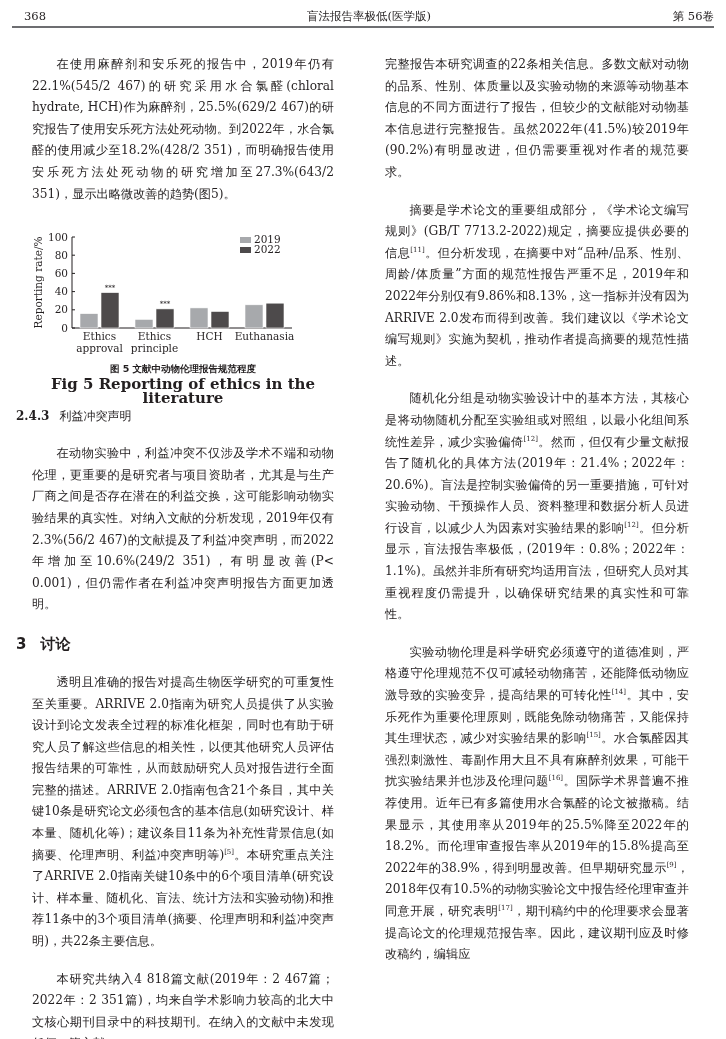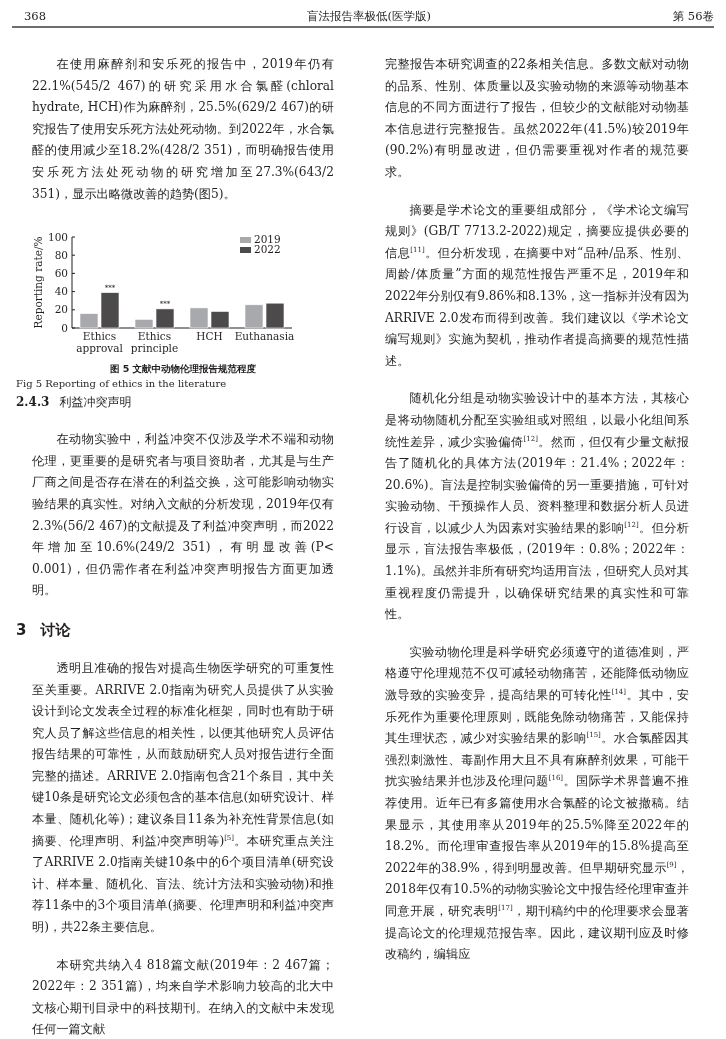--- a/index.html
+++ b/index.html
@@ -26,21 +26,21 @@
   .col.right { left: 369px; width: 336px; }
   p { margin: 16px; text-indent: 2em; }
   p.noindent { text-indent: 0; }
   sup { font-size: 7px; line-height: 0; vertical-align: 5px; }
   .figure { position: relative; width: 334px; height: 136px; margin-top: 4px; }
   .caption-cn {
     text-align: center; font-family: "DejaVu Sans", sans-serif; font-weight: bold;
     font-size: 9.5px; line-height: 16px; margin-top: 4px;
   }
   .caption-en {
-    font-weight: normal; font-size: 10px; line-height: 14px;
+    text-align: center; font-weight: bold; font-size: 15px; line-height: 14px;
   }
   .caption-note { font-size: 9px; line-height: 16px; text-indent: 2em; text-align: left; }
   .subhead { font-size: 12px; line-height: 22px; }
   .subhead .num { font-weight: bold; margin-right: 10px; }
   .sechead { font-size: 15px; line-height: 24px; font-weight: bold; margin: 14px 0 10px 0; font-family: "DejaVu Sans", sans-serif; }
   .sechead .num { margin-right: 14px; }
   .chart-svg text { font-family: "DejaVu Serif", "Liberation Serif", serif; fill: #231f20; }
 </style>
 </head>
 <body>

